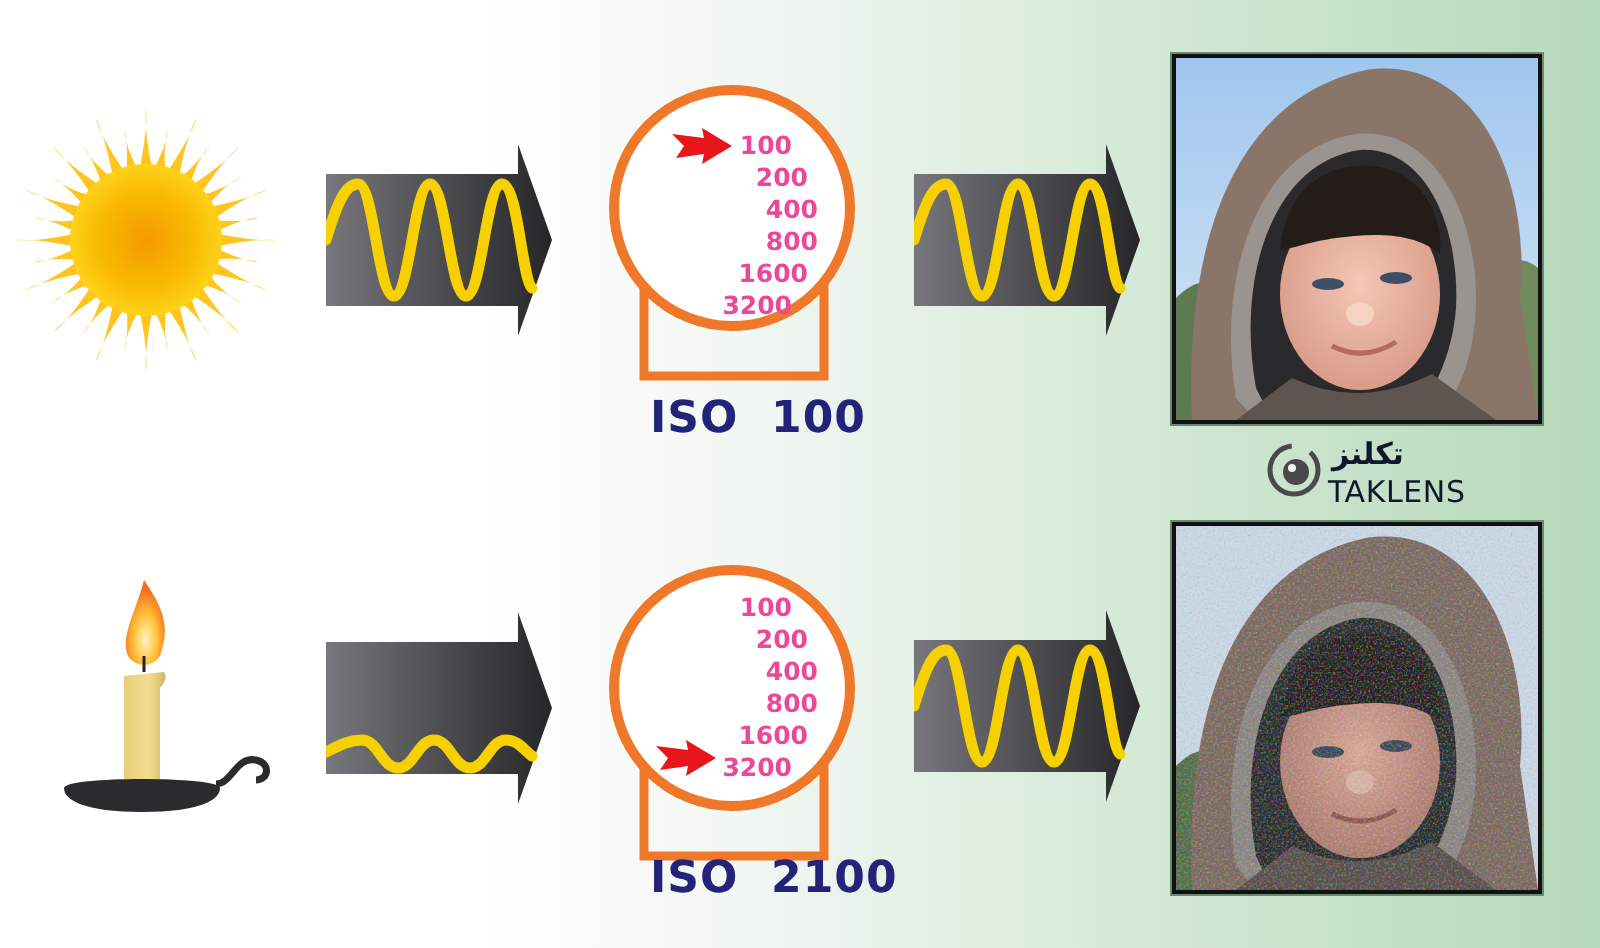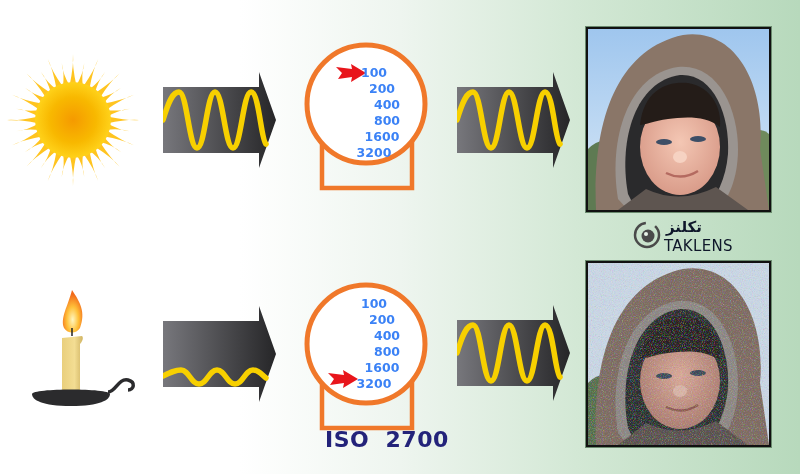--- a/index.html
+++ b/index.html
@@ -1,21 +1,21 @@
 <!DOCTYPE html>
 <html><head>
 <meta charset="utf-8">
 <style>
   html,body{margin:0;padding:0;}
   body{width:800px;height:474px;overflow:hidden;position:relative;
     background:linear-gradient(90deg,#ffffff 0%,#ffffff 30%,#eef5ef 50%,#d3e8d5 72%,#b7d9bc 100%);
     font-family:"DejaVu Sans",sans-serif;}
   .abs{position:absolute;}
   .iso-label{position:absolute;color:#23237a;font-weight:bold;font-size:22px;letter-spacing:0.5px;white-space:nowrap;}
-  .iso-num{position:absolute;color:#3b82f6;font-weight:bold;font-size:12.5px;text-align:center;width:44px;line-height:16px;}
+  .iso-num{position:absolute;color:#ec4899;font-weight:bold;font-size:12.5px;text-align:right;width:44px;line-height:16px;}
   .photo{position:absolute;border:2px solid #111;box-shadow:0 0 0 1px #6a8a6e;overflow:hidden;}
   .wm-text{position:absolute;color:#0f172a;}
 </style>
 </head>
 <body>
 
 <svg class="abs" style="left:5px;top:52px" width="136" height="136" viewBox="0 0 136 136">
   <defs>
     <radialGradient id="sunCore" cx="50%" cy="50%" r="50%">
       <stop offset="0%" stop-color="#f59a00"></stop>
@@ -81,20 +81,21 @@
   </svg>
   <svg class="abs" style="left:36px;top:24px" width="30" height="18" viewBox="0 0 30 18">
     <path d="M0,3 L16,5 L15,0 L30,9 L15,18 L16,13 L2,15 L6,9 Z" fill="#e8151b"></path>
   </svg>
   <div class="iso-num" style="left:52px;top:25px">100</div>
   <div class="iso-num" style="left:60px;top:41px">200</div>
   <div class="iso-num" style="left:65px;top:57px">400</div>
   <div class="iso-num" style="left:65px;top:73px">800</div>
   <div class="iso-num" style="left:60px;top:89px">1600</div>
   <div class="iso-num" style="left:52px;top:105px">3200</div>
+  <div class="iso-label" style="left:25px;top:157px;white-space:pre">ISO  100</div>
 </div>
 
 <svg class="abs" style="left:457px;top:70px" width="115" height="100" viewBox="0 0 115 100">
   <path d="M0,17 L96,17 L96,2 L113,50 L96,98 L96,83 L0,83 Z" fill="url(#arrowG1)"></path>
   <path d="M0,50 C6,30 10,22 16,22 C24,22 26,78 34,78 C42,78 44,22 52,22 C60,22 62,78 70,78 C78,78 80,22 88,22 C96,22 98,70 103,74" fill="none" stroke="#f7d000" stroke-width="5.5" stroke-linecap="round"></path>
 </svg>
 
 <div class="photo" style="left:586px;top:27px;width:181px;height:181px;">
   <svg width="181" height="181" viewBox="0 0 181 181">
     <defs>
@@ -165,21 +166,21 @@
   </svg>
   <svg class="abs" style="left:28px;top:90px" width="30" height="18" viewBox="0 0 30 18">
     <path d="M0,3 L16,5 L15,0 L30,9 L15,18 L16,13 L2,15 L6,9 Z" fill="#e8151b"></path>
   </svg>
   <div class="iso-num" style="left:52px;top:16px">100</div>
   <div class="iso-num" style="left:60px;top:32px">200</div>
   <div class="iso-num" style="left:65px;top:48px">400</div>
   <div class="iso-num" style="left:65px;top:64px">800</div>
   <div class="iso-num" style="left:60px;top:80px">1600</div>
   <div class="iso-num" style="left:52px;top:96px">3200</div>
-  <div class="iso-label" style="left:25px;top:147px;white-space:pre">ISO  2700</div>
+  <div class="iso-label" style="left:25px;top:147px;white-space:pre">ISO  2100</div>
 </div>
 
 <svg class="abs" style="left:457px;top:303px" width="115" height="100" viewBox="0 0 115 100">
   <path d="M0,17 L96,17 L96,2 L113,50 L96,98 L96,83 L0,83 Z" fill="url(#arrowG1)"></path>
   <path d="M0,50 C6,30 10,22 16,22 C24,22 26,78 34,78 C42,78 44,22 52,22 C60,22 62,78 70,78 C78,78 80,22 88,22 C96,22 98,70 103,74" fill="none" stroke="#f7d000" stroke-width="5.5" stroke-linecap="round"></path>
 </svg>
 
 <div class="photo" style="left:586px;top:261px;width:181px;height:182px;">
   <svg width="181" height="182" viewBox="0 0 181 182">
     <defs>

